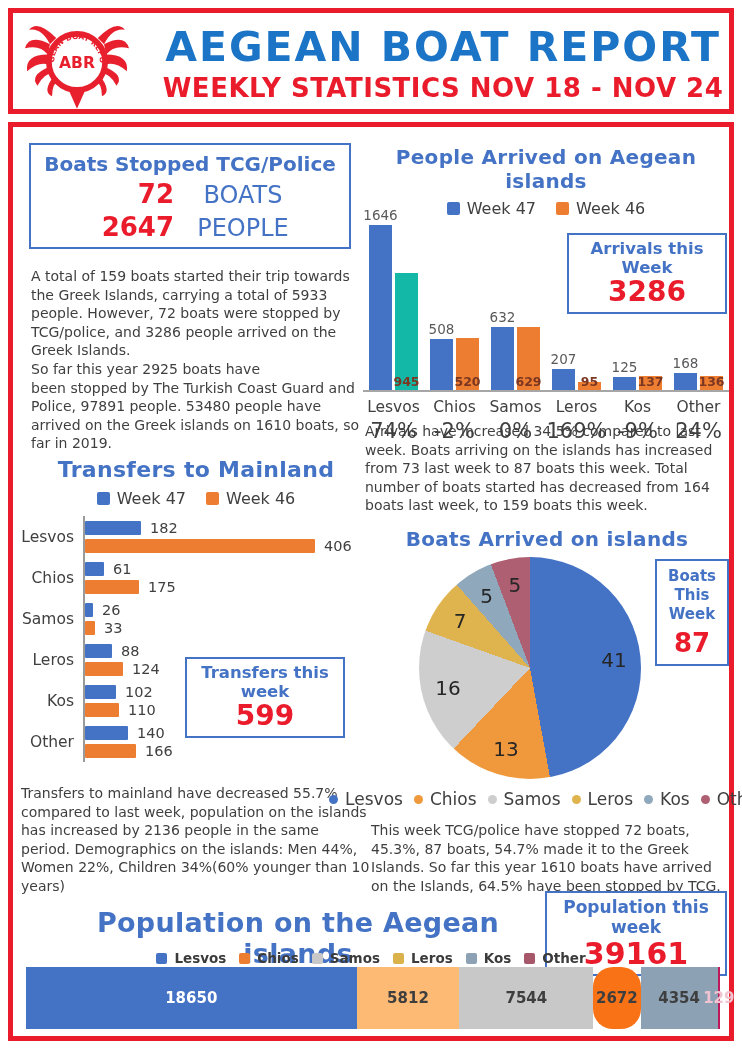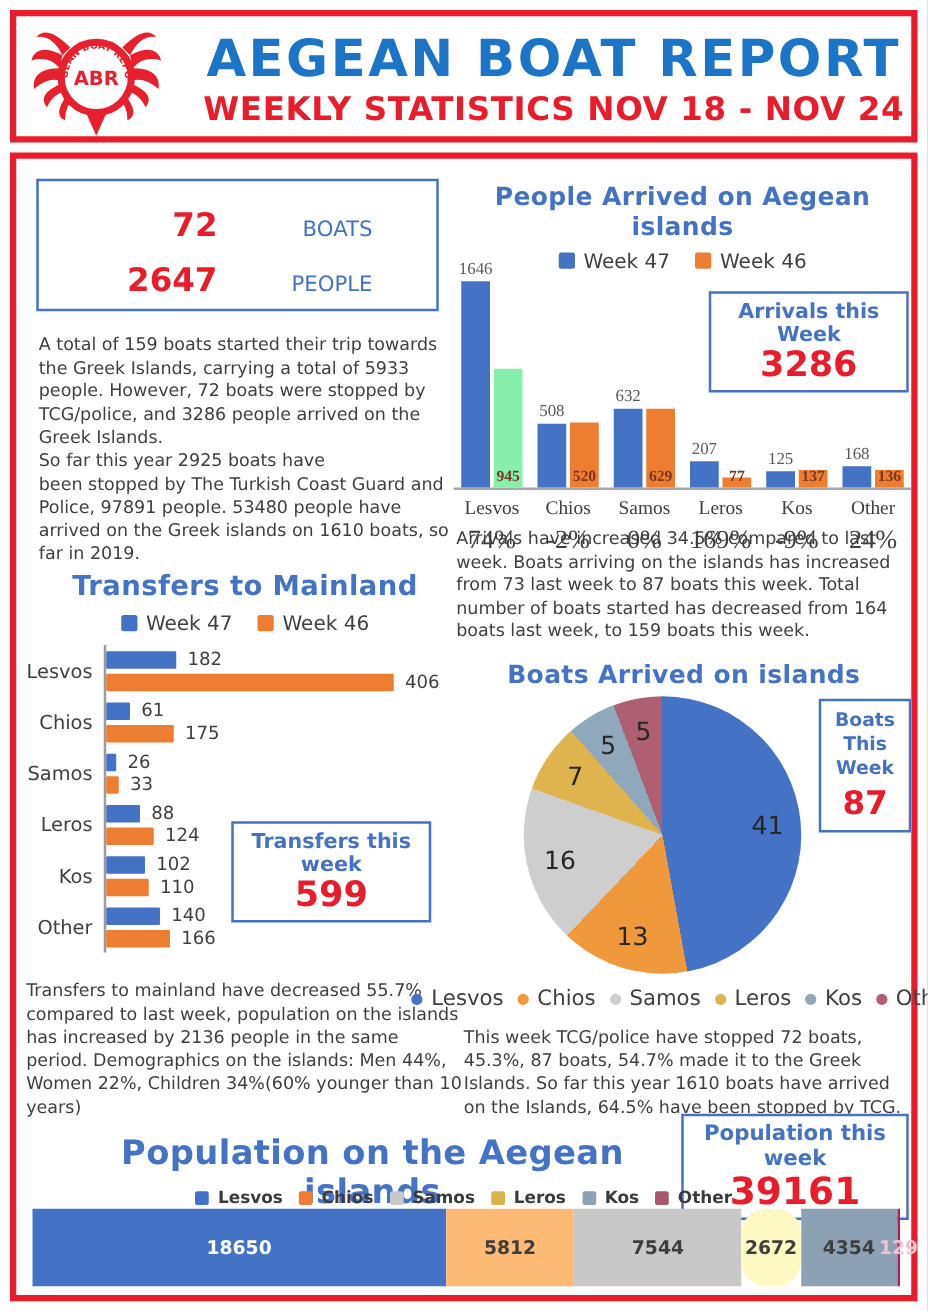--- a/index.html
+++ b/index.html
@@ -9,23 +9,23 @@
   .header-box { position:absolute; left:8px; top:8px; width:726px; height:106px; border:5px solid #EA1C2C; background:#fff; }
   .logo { position:absolute; left:12px; top:0px; }
   .header-text { position:absolute; left:140px; top:10px; width:580px; text-align:center; }
   .main-title { font-family:"DejaVu Sans", sans-serif; font-weight:bold; font-size:41px; letter-spacing:2px; color:#1B74C6; }
   .sub-title { font-family:"DejaVu Sans", sans-serif; font-weight:bold; font-size:26px; letter-spacing:0.5px; color:#EA1C2C; margin-top:2px; }
 
   .content-box { position:absolute; left:8px; top:122px; width:726px; height:919px; border:5px solid #EA1C2C; background:#fff; }
 
   .stopped-box { position:absolute; left:16px; top:16px; width:322px; height:106px; border:2.5px solid #4472C4; text-align:center; padding-top:7px; }
   .sb-title { font-weight:bold; font-size:20px; color:#4472C4; }
-  .sb-row { display:flex; justify-content:center; align-items:baseline; margin-top:14px; }
+  .sb-row { display:flex; justify-content:center; align-items:baseline; margin-top:3px; }
   .sb-val { min-width:92px; text-align:right; font-weight:bold; font-size:26px; color:#EA1C2C; margin-right:14px; }
-  .sb-lab { min-width:110px; text-align:right; font-size:17px; color:#4472C4; }
+  .sb-lab { min-width:110px; text-align:center; font-size:24px; color:#4472C4; }
 
   .note { position:absolute; font-weight:normal; font-size:14px; line-height:1.33; color:#3f3f3f; white-space:pre-line; }
   .intro-note { left:18px; top:140px; width:336px; }
   .arrivals-note { left:352px; top:295px; width:362px; }
   .transfers-note { left:8px; top:657px; width:350px; }
   .pie-note { left:358px; top:694px; width:358px; }
 
   .chart-title { font-family:"DejaVu Sans", sans-serif; font-weight:bold; font-size:20px; color:#4472C4; text-align:center; letter-spacing:0.3px; }
 
   .legend { display:flex; justify-content:center; align-items:center; gap:20px; font-size:16px; color:#404040; }
@@ -37,21 +37,21 @@
   .legend.pie-lg { gap:11px; font-size:17px; }
 
   .badge { position:absolute; border:2px solid #4472C4; background:#fff; text-align:center; padding:4px 6px; }
   .badge-label { font-weight:bold; font-size:16.5px; color:#4472C4; }
   .badge-value { font-weight:bold; font-size:28px; color:#EA1C2C; line-height:1.1; }
 
   
   .arrivals { position:absolute; left:350px; top:18px; width:366px; }
   .arrivals .legend { margin-top:6px; }
   .plot { position:relative; display:flex; margin-top:0; }
-  .bar-group { flex:1; display:flex; flex-direction:column; align-items:center;font-family:Liberation Serif, serif; }
+  .bar-group { flex:1; display:flex; flex-direction:column; align-items:center; }
   .bars { display:flex; align-items:flex-end; gap:3px; height:172px; }
   .vbar { width:23px; position:relative; }
   .vlab-top { position:absolute; top:-18px; left:50%; transform:translateX(-50%); font-size:13.5px; color:#595959; white-space:nowrap; }
   .vlab-in { position:absolute; bottom:1px; left:50%; transform:translateX(-50%); font-size:12.5px; font-weight:bold; color:#7b3722; white-space:nowrap; }
   .axis-line { position:absolute; left:0; right:0; top:172px; height:2px; background:#a6a6a6; }
   .cat-name { margin-top:8px; font-size:15.5px; color:#404040; }
   .cat-pct { margin-top:3px; font-size:21px; color:#404040; }
   .arrivals-badge { right:2px; top:88px; width:160px; }
 
   
@@ -116,20 +116,21 @@
     </svg>
     <div class="header-text">
       <div class="main-title">AEGEAN BOAT REPORT</div>
       <div class="sub-title">WEEKLY STATISTICS NOV 18 - NOV 24</div>
     </div>
   </div>
 
   <div class="content-box">
 
     <div class="stopped-box">
+      <div class="sb-title">Boats Stopped TCG/Police</div>
       <div class="sb-row">
         <span class="sb-val">72</span>
         <span class="sb-lab">BOATS</span>
       </div>
       <div class="sb-row">
         <span class="sb-val">2647</span>
         <span class="sb-lab">PEOPLE</span>
       </div>
     </div>
 
@@ -149,21 +150,21 @@
             <span class="lg-lb">Week 46</span>
           </span>
         </div>
       <div class="plot" id="arrivals-plot">
         <div class="axis-line"></div>
       <div class="bar-group">
             <div class="bars">
               <div class="vbar" style="height: 165px; background: rgb(68, 114, 196);">
                 <span class="vlab-top">1646</span>
               </div>
-              <div class="vbar" style="height: 95px; background: #86efac;">
+              <div class="vbar" style="height: 117px; background: #14b8a6;">
                 <span class="vlab-in">945</span>
               </div>
             </div>
             <div class="cat-name">Lesvos</div>
             <div class="cat-pct">74%</div>
           </div>
           <div class="bar-group">
             <div class="bars">
               <div class="vbar" style="height: 51px; background: rgb(68, 114, 196);">
                 <span class="vlab-top">508</span>
@@ -186,21 +187,21 @@
             </div>
             <div class="cat-name">Samos</div>
             <div class="cat-pct">0%</div>
           </div>
           <div class="bar-group">
             <div class="bars">
               <div class="vbar" style="height: 21px; background: rgb(68, 114, 196);">
                 <span class="vlab-top">207</span>
               </div>
               <div class="vbar" style="height: 8px; background: rgb(237, 125, 49);">
-                <span class="vlab-in">77</span>
+                <span class="vlab-in">95</span>
               </div>
             </div>
             <div class="cat-name">Leros</div>
             <div class="cat-pct">169%</div>
           </div>
           <div class="bar-group">
             <div class="bars">
               <div class="vbar" style="height: 13px; background: rgb(68, 114, 196);">
                 <span class="vlab-top">125</span>
               </div>
@@ -410,21 +411,21 @@
     <div class="pop-bar" id="pop-bar">
         <div class="pseg" style="width: 47.6239%; background: rgb(68, 114, 196);">
           <span class="pseg-val" style="color: rgb(255, 255, 255);">18650</span>
         </div>
         <div class="pseg" style="width: 14.8413%; background: #fdba74;">
           <span class="pseg-val">5812</span>
         </div>
         <div class="pseg" style="width: 19.2641%; background: rgb(200, 200, 200);">
           <span class="pseg-val">7544</span>
         </div>
-        <div class="pseg" style="width: 6.82311%; background: #fef9c3; border-radius: 20px;">
+        <div class="pseg" style="width: 6.82311%; background: #f97316; border-radius: 20px;">
           <span class="pseg-val">2672</span>
         </div>
         <div class="pseg" style="width: 11.1182%; background: rgb(140, 162, 180);">
           <span class="pseg-val">4354</span>
         </div>
         <div class="pseg" style="width: 0.329409%; background: #be185d;">
           <span class="pseg-val" style="color: rgb(239, 195, 207);">129</span>
         </div>
       </div>
 

